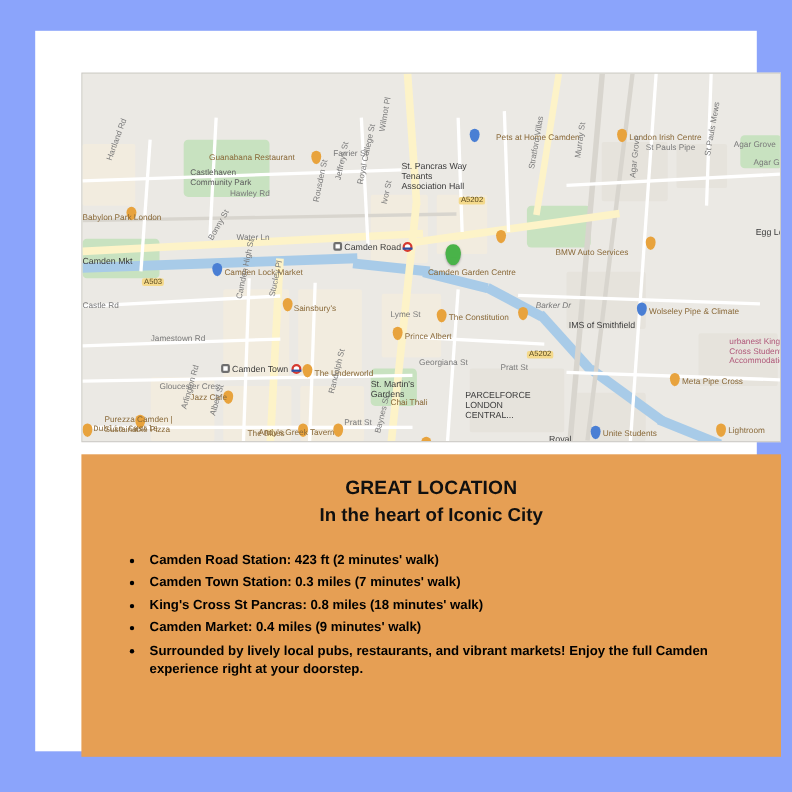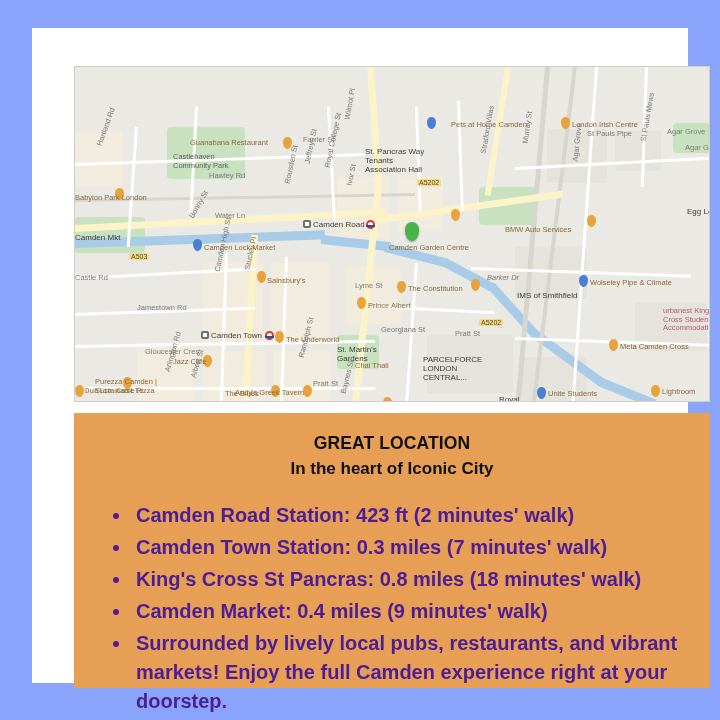--- a/index.html
+++ b/index.html
@@ -170,23 +170,23 @@
     font-size: 17px;
     font-weight: bold;
     color: #101010;
   }
   .info ul {
     margin: 22px 0 0 0;
     padding-left: 36px;
     list-style: disc;
   }
   .info li {
-    font-size: 20px;
+    font-size: 12px;
     font-weight: bold;
-    color: #4c1d95;
+    color: #000000;
     line-height: 1.45;
     margin-bottom: 3px;
     padding-left: 4px;
   }
 </style>
 </head>
 <body>
 
 <div class="page">
   <div class="card">
@@ -319,21 +319,21 @@
         <div class="poi-pin blue" style="left:462px;top:320px;"></div>
         <div class="lbl lbl-poi" style="left:473px;top:322px;">Unite Students</div>
 
         <div class="poi-pin" style="left:576px;top:318px;"></div>
         <div class="lbl lbl-poi" style="left:587px;top:320px;">Lightroom</div>
 
         <div class="poi-pin" style="left:0px;top:318px;"></div>
         <div class="lbl lbl-poi" style="left:10px;top:320px;font-family:Liberation Mono, monospace;">Dublin Castle</div>
 
         <div class="poi-pin" style="left:534px;top:272px;"></div>
-        <div class="lbl lbl-poi" style="left:545px;top:275px;">Meta Camden Cross</div>
+        <div class="lbl lbl-poi" style="left:545px;top:275px;">Meta Pipe Cross</div>
 
         <div class="lbl lbl-dark" style="left:290px;top:80px;width:68px;white-space:normal;line-height:1.15;">St. Pancras Way Tenants Association Hall</div>
         <div class="lbl lbl-dark" style="left:442px;top:224px;">IMS of Smithfield</div>
         <div class="lbl lbl-dark" style="left:348px;top:288px;width:74px;white-space:normal;line-height:1.15;">PARCELFORCE LONDON CENTRAL...</div>
         <div class="lbl lbl-dark" style="left:424px;top:328px;width:44px;white-space:normal;line-height:1.15;">Royal Veterinary College - Camden...</div>
         <div class="lbl lbl-dark" style="left:262px;top:278px;width:44px;white-space:normal;line-height:1.15;">St. Martin's Gardens</div>
         <div class="lbl" style="left:588px;top:240px;width:70px;white-space:normal;line-height:1.15;color:#b0597a;">urbanest Kings Cross Student Accommodation</div>
         <div class="lbl lbl-dark" style="left:612px;top:140px;">Egg London N...</div>
 
         <div class="station-dot" style="left:228px;top:153px;"></div>

